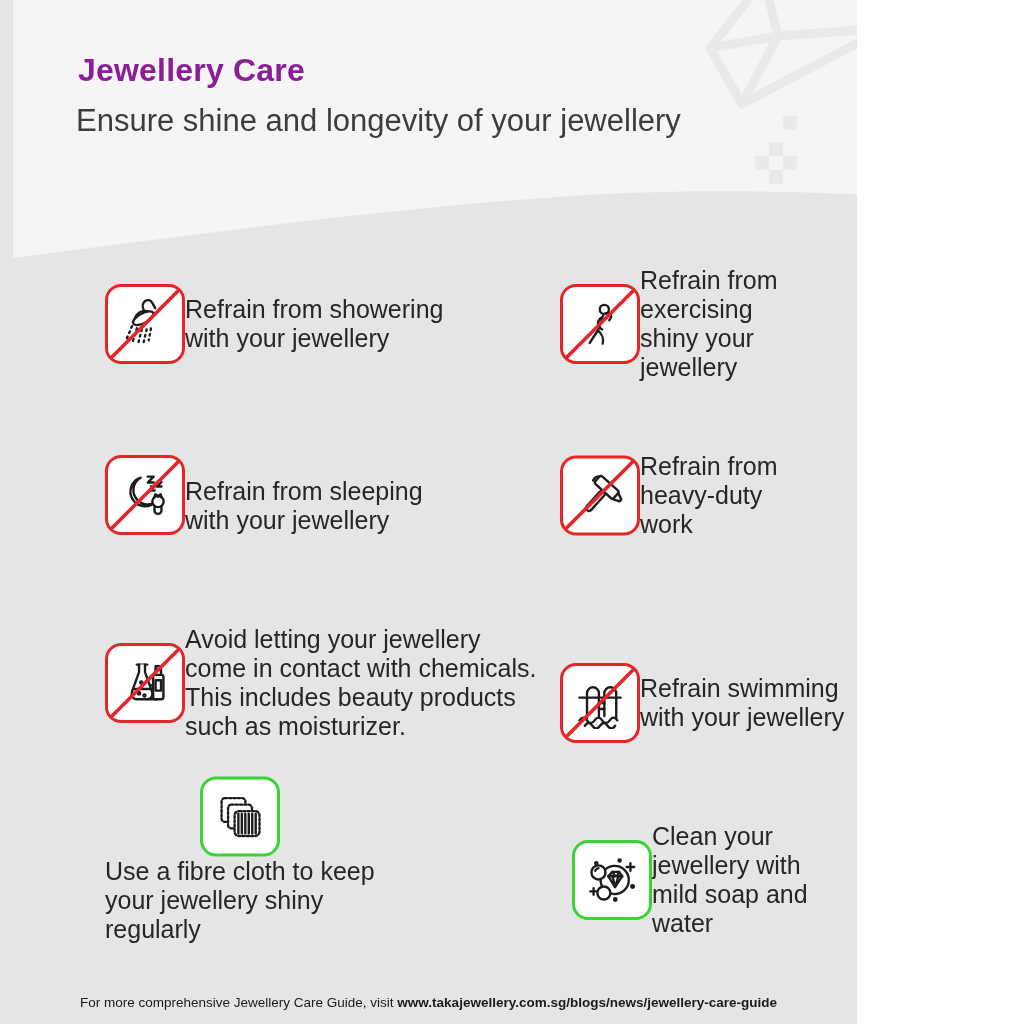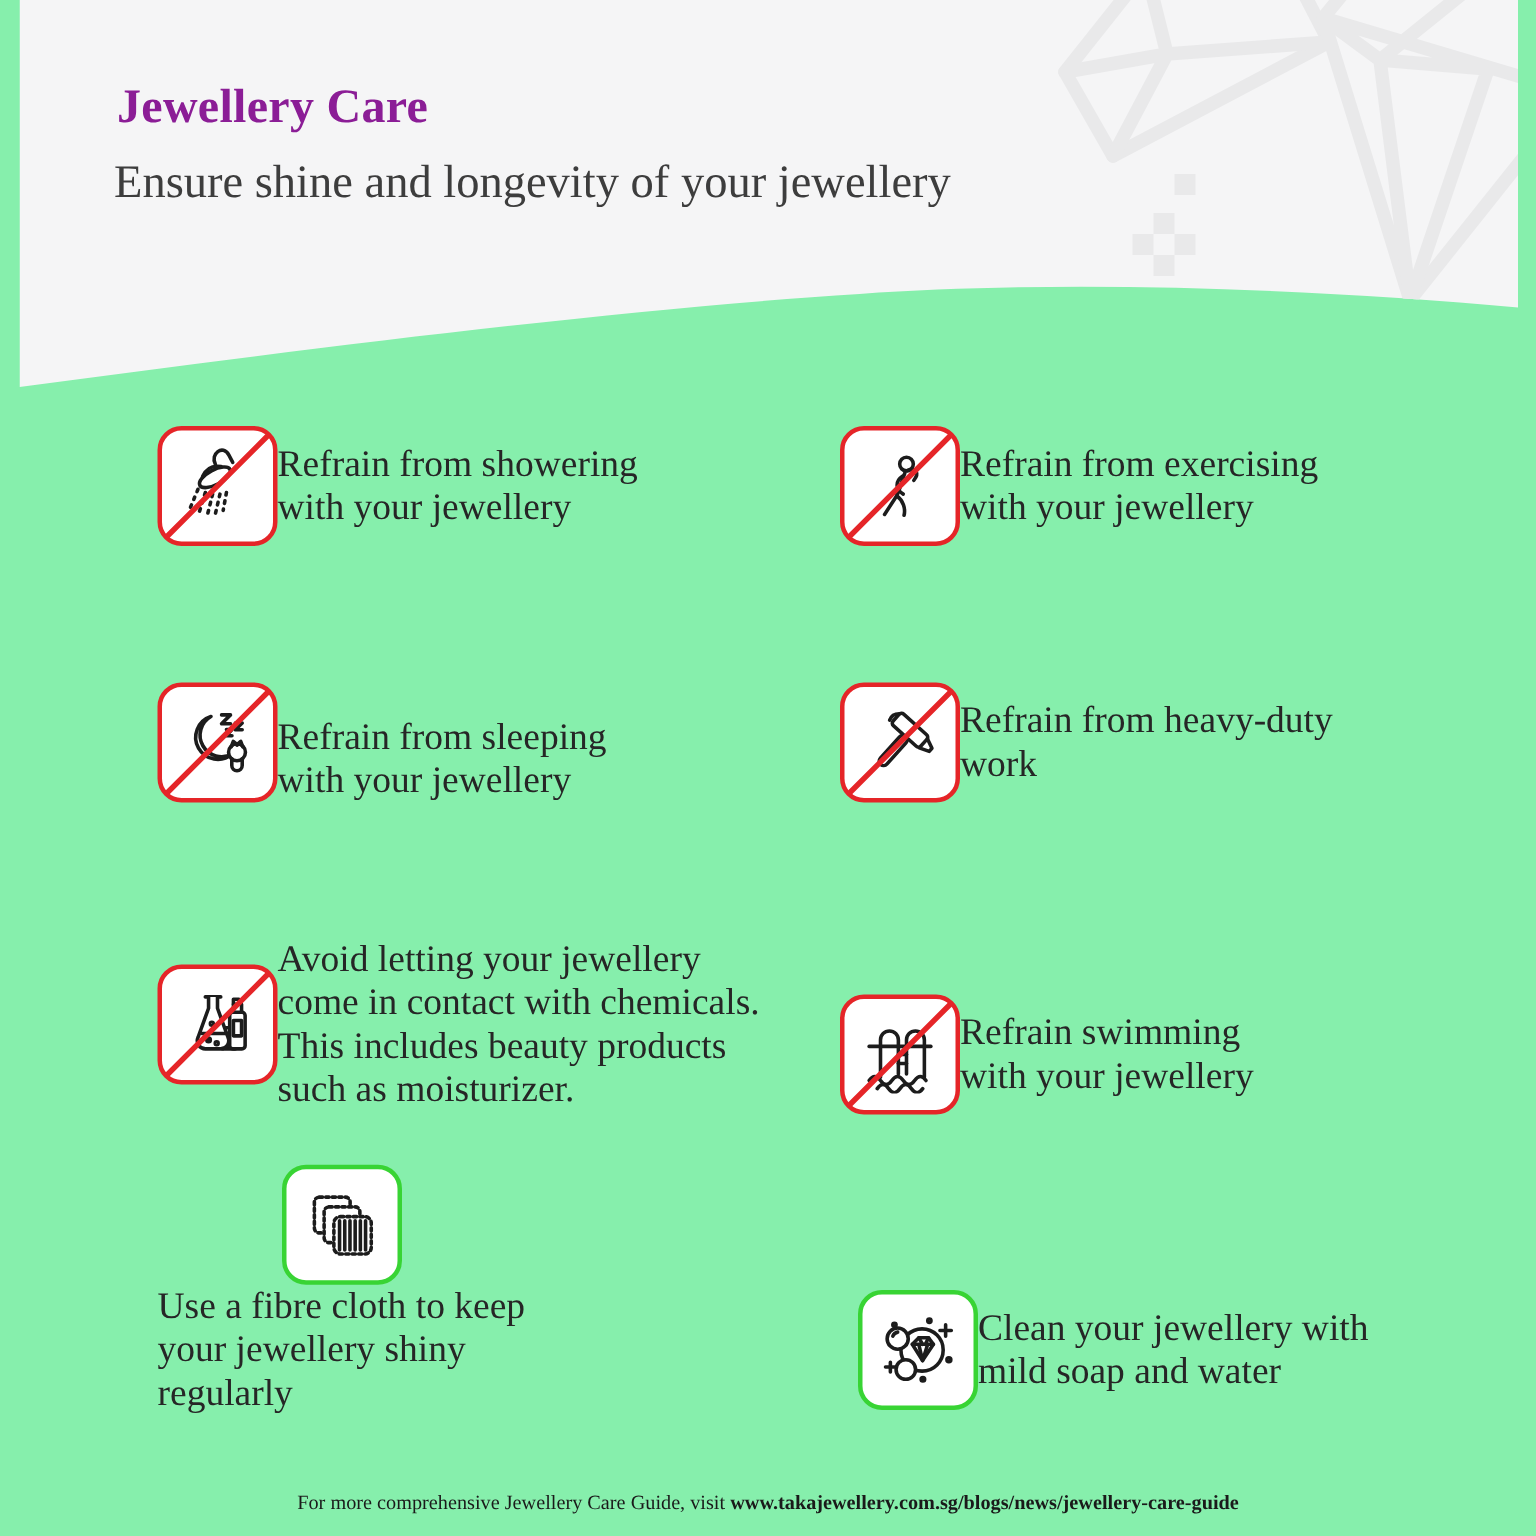--- a/index.html
+++ b/index.html
@@ -1,18 +1,18 @@
 <!DOCTYPE html>
 <html><head>
 <meta charset="utf-8">
 <style>
   html,body{margin:0;padding:0;background:#ffffff;}
   .canvas{
-    position:relative;width:1024px;height:1024px;background:#86efac;overflow:hidden;
-    font-family:Liberation Serif, serif;color:#2b2b2b;
+    position:relative;width:857px;height:1024px;background:#e5e5e5;overflow:hidden;
+    font-family:Liberation Sans, sans-serif;color:#2b2b2b;
   }
   .header-svg{position:absolute;left:13px;top:0;display:block;}
   .header-text{position:absolute;left:76px;top:52px;z-index:2;}
   .title{margin:0 0 14px 2px;font-size:32px;font-weight:800;color:#8b1d96;letter-spacing:.2px;}
   .subtitle{margin:0;font-size:31px;font-weight:400;color:#3d3d3d;}
   .item{position:absolute;display:flex;align-items:center;transform:translateY(-50%);z-index:2;}
   .icon-box{
     position:relative;width:80px;height:80px;flex:0 0 80px;background:#ffffff;
     border-radius:16px;box-sizing:border-box;
   }
@@ -97,21 +97,21 @@
           <path d="M25.5 18 C21 21 21 26 26 29"></path>
           <path d="M22 30 L14.5 41.5"></path>
           <path d="M22 30 C26 33 27.5 38 26.5 42"></path>
         </g>
       </svg>
       <svg class="slash">
           <line x1="7" y1="73" x2="73" y2="7"></line>
         </svg>
     </div>
     <div class="item-text">Refrain from exercising
-with your jewellery</div>
+shiny your jewellery</div>
   </div>
 
   <div class="item" style="left:105px;top:495px;align-items:flex-end;">
     <div class="icon-box dont">
       <svg class="glyph" viewBox="0 0 48 48">
         <path d="M20 8 A13.5 13.5 0 1 0 33 31 A10.5 10.5 0 0 1 20 8 Z"></path>
         <path d="M26.5 7 h5.5 l-5.5 5.5 h5.5"></path>
         <path d="M35 12 h4.2 l-4.2 4.2 h4.2"></path>
         <path d="M29.5 16 h3.4 l-3.4 3.8 h3.4"></path>
         <circle cx="36" cy="30" r="5.2" class="wfill"></circle>
@@ -203,21 +203,21 @@
         <path d="M32.1 21.5 v18"></path>
           <path d="M35.3 21.5 v18"></path>
           <path d="M38.5 21.5 v18"></path>
       </svg>
     </div>
     <div class="item-text">Use a fibre cloth to keep
 your jewellery shiny
 regularly</div>
   </div>
 
-  <div class="item" style="left:560px;top:900px;padding-left:12px;">
+  <div class="item" style="left:560px;top:880px;padding-left:12px;">
     <div class="icon-box do">
       <svg class="glyph" viewBox="0 0 48 48">
         <circle cx="26.5" cy="24" r="13" class="wfill"></circle>
         <path d="M20.5 20.5 L24.5 16.5 H30.5 L33.5 20.5 L26.8 30.5 Z"></path>
         <path d="M20.5 20.5 H33.5 M24.5 16.5 l2.4 4 M30.5 16.5 l-2 4 M24.5 20.5 l2.3 10 M30 20.5 l-3.2 10"></path>
         <circle cx="11.5" cy="17" r="6.5" class="wfill"></circle>
         <path d="M8.5 15.5 a4 4 0 0 1 3 -2.5"></path>
         <circle cx="16.5" cy="36" r="6" class="wfill"></circle>
         <path d="M41 8.5 v7 M37.5 12 h7"></path>
         <path d="M7 31.5 v6 M4 34.5 h6"></path>

